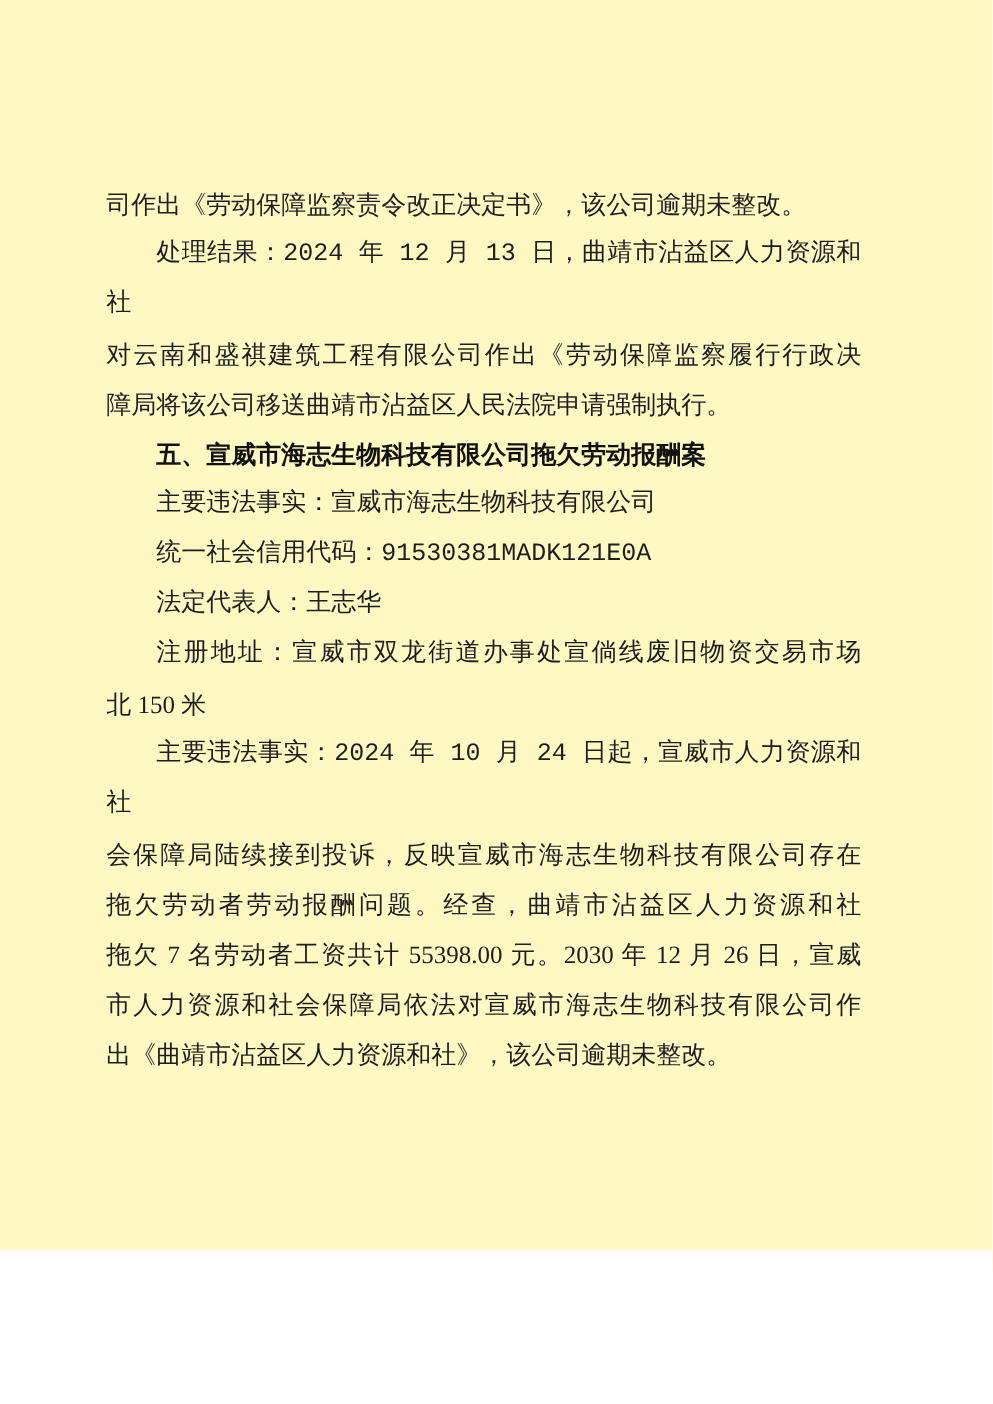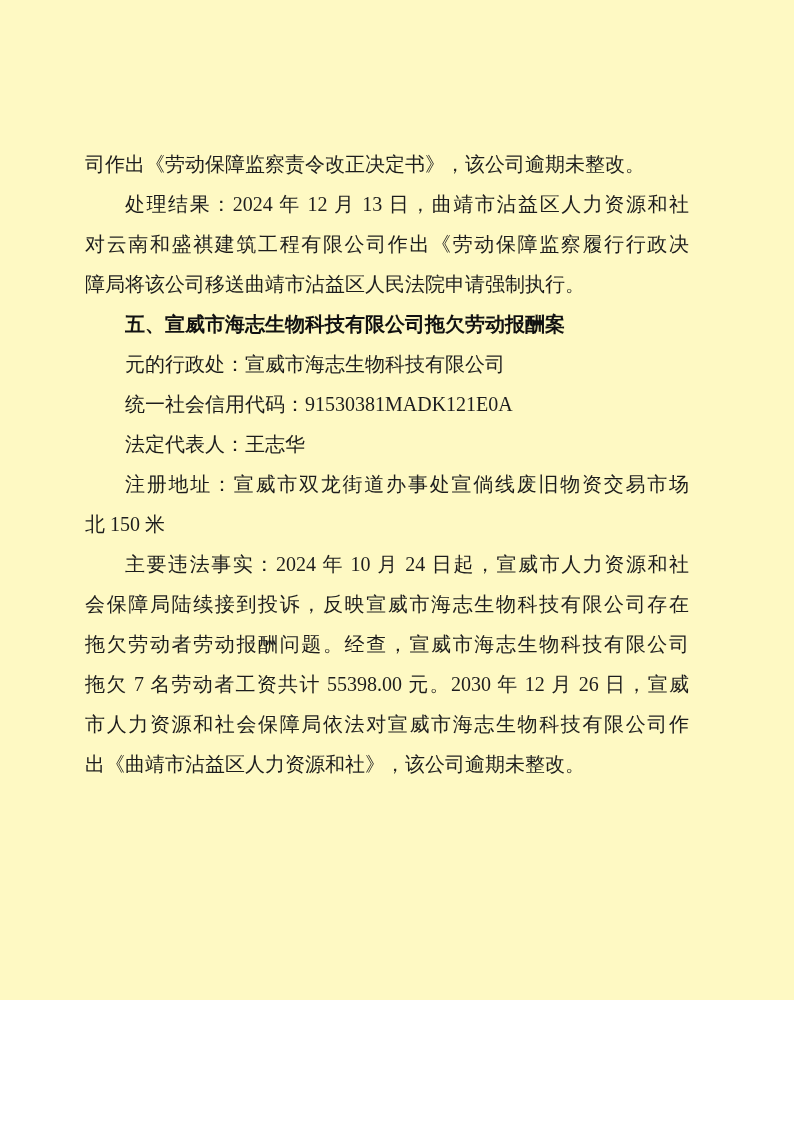--- a/index.html
+++ b/index.html
@@ -20,21 +20,21 @@
     font-size: 20px;
     line-height: 40px;
   }
   .doc-body section { margin: 0; padding: 0; }
   .ln {
     text-align: justify;
     text-align-last: left;
     min-height: 40px;
   }
   .ln.fill { text-align-last: justify; }
-  .ln.ind { text-indent: 2em; }
+  .ln.ind { text-indent: 2em; font-family: Liberation Mono, monospace; }
   .ln.heading {
     font-weight: bold;
     font-family: "Liberation Sans", "DejaVu Sans", sans-serif;
     color: #111111;
   }
   .page-footer {
     position: absolute;
     top: 1012px;
     right: 112px;
     font-size: 20px;
@@ -61,40 +61,40 @@
       <div class="ln ind fill">处理结果：2024 年 12 月 13 日，曲靖市沾益区人力资源和社</div>
       <div class="ln fill">对云南和盛祺建筑工程有限公司作出《劳动保障监察履行行政决</div>
       <div class="ln end">障局将该公司移送曲靖市沾益区人民法院申请强制执行。</div>
     </section>
 
     <section>
       <div class="ln ind heading">五、宣威市海志生物科技有限公司拖欠劳动报酬案</div>
     </section>
 
     <section>
-      <div class="ln ind end">元的行政处：宣威市海志生物科技有限公司</div>
+      <div class="ln ind end">主要违法事实：宣威市海志生物科技有限公司</div>
     </section>
 
     <section>
       <div class="ln ind end">统一社会信用代码：91530381MADK121E0A</div>
     </section>
 
     <section>
       <div class="ln ind end">法定代表人：王志华</div>
     </section>
 
     <section>
       <div class="ln ind fill">注册地址：宣威市双龙街道办事处宣倘线废旧物资交易市场</div>
       <div class="ln end">北 150 米</div>
     </section>
 
     <section>
       <div class="ln ind fill">主要违法事实：2024 年 10 月 24 日起，宣威市人力资源和社</div>
       <div class="ln fill">会保障局陆续接到投诉，反映宣威市海志生物科技有限公司存在</div>
-      <div class="ln fill">拖欠劳动者劳动报酬问题。经查，宣威市海志生物科技有限公司</div>
+      <div class="ln fill">拖欠劳动者劳动报酬问题。经查，曲靖市沾益区人力资源和社</div>
       <div class="ln fill">拖欠 7 名劳动者工资共计 55398.00 元。2030 年 12 月 26 日，宣威</div>
       <div class="ln fill">市人力资源和社会保障局依法对宣威市海志生物科技有限公司作</div>
       <div class="ln end">出《曲靖市沾益区人力资源和社》，该公司逾期未整改。</div>
     </section>
 
 
   </main>
 
   <footer class="page-footer">
     <span class="dash">—</span>

